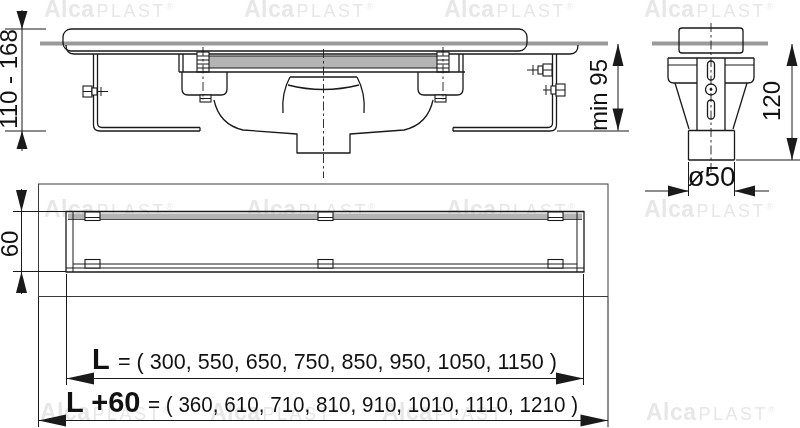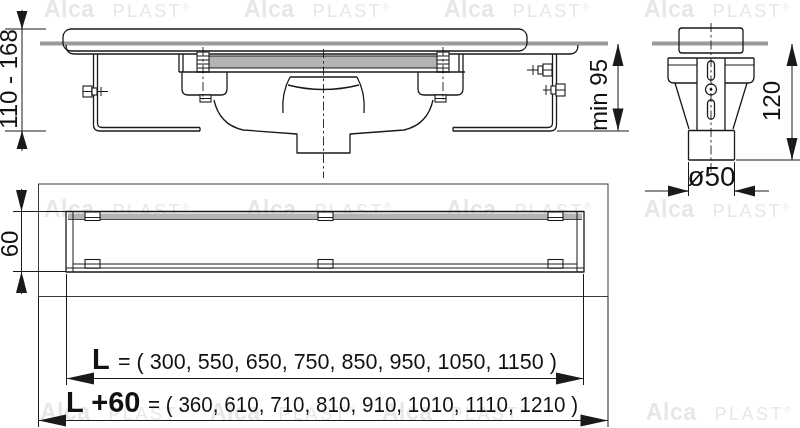--- a/index.html
+++ b/index.html
@@ -1,20 +1,20 @@
 <!DOCTYPE html>
 <html><head>
 <meta charset="utf-8">
 <style>
   html,body{margin:0;padding:0;background:#fff}
   .canvas{position:relative;width:800px;height:428px;background:#fff;overflow:hidden;
           font-family:"Liberation Sans",sans-serif}
   .wm{position:absolute;white-space:nowrap;color:#e7e7e7;line-height:1;user-select:none}
   .wm-b{font-size:23px;font-weight:bold;letter-spacing:.5px}
-  .wm-p{font-size:18px;letter-spacing:2.5px;margin-left:18px}
+  .wm-p{font-size:18px;letter-spacing:2.5px;margin-left:2px}
   .wm-r{font-size:9px;vertical-align:7px}
   svg{position:absolute;left:0;top:0}
   .ln{stroke:#1a1a1a;stroke-width:1.3;fill:none;stroke-linejoin:round}
   .lnf{stroke:#1a1a1a;stroke-width:1.1;fill:#fff}
   .dim{stroke:#1a1a1a;stroke-width:1;fill:none}
   .cl{stroke:#1a1a1a;stroke-width:.9;fill:none;stroke-dasharray:9 3 2.5 3}
   .arr{fill:#1a1a1a;stroke:none}
   text{fill:#111;font-family:"Liberation Sans",sans-serif}
   .dimtxt{font-size:24px}
   .dia{font-size:28px}

